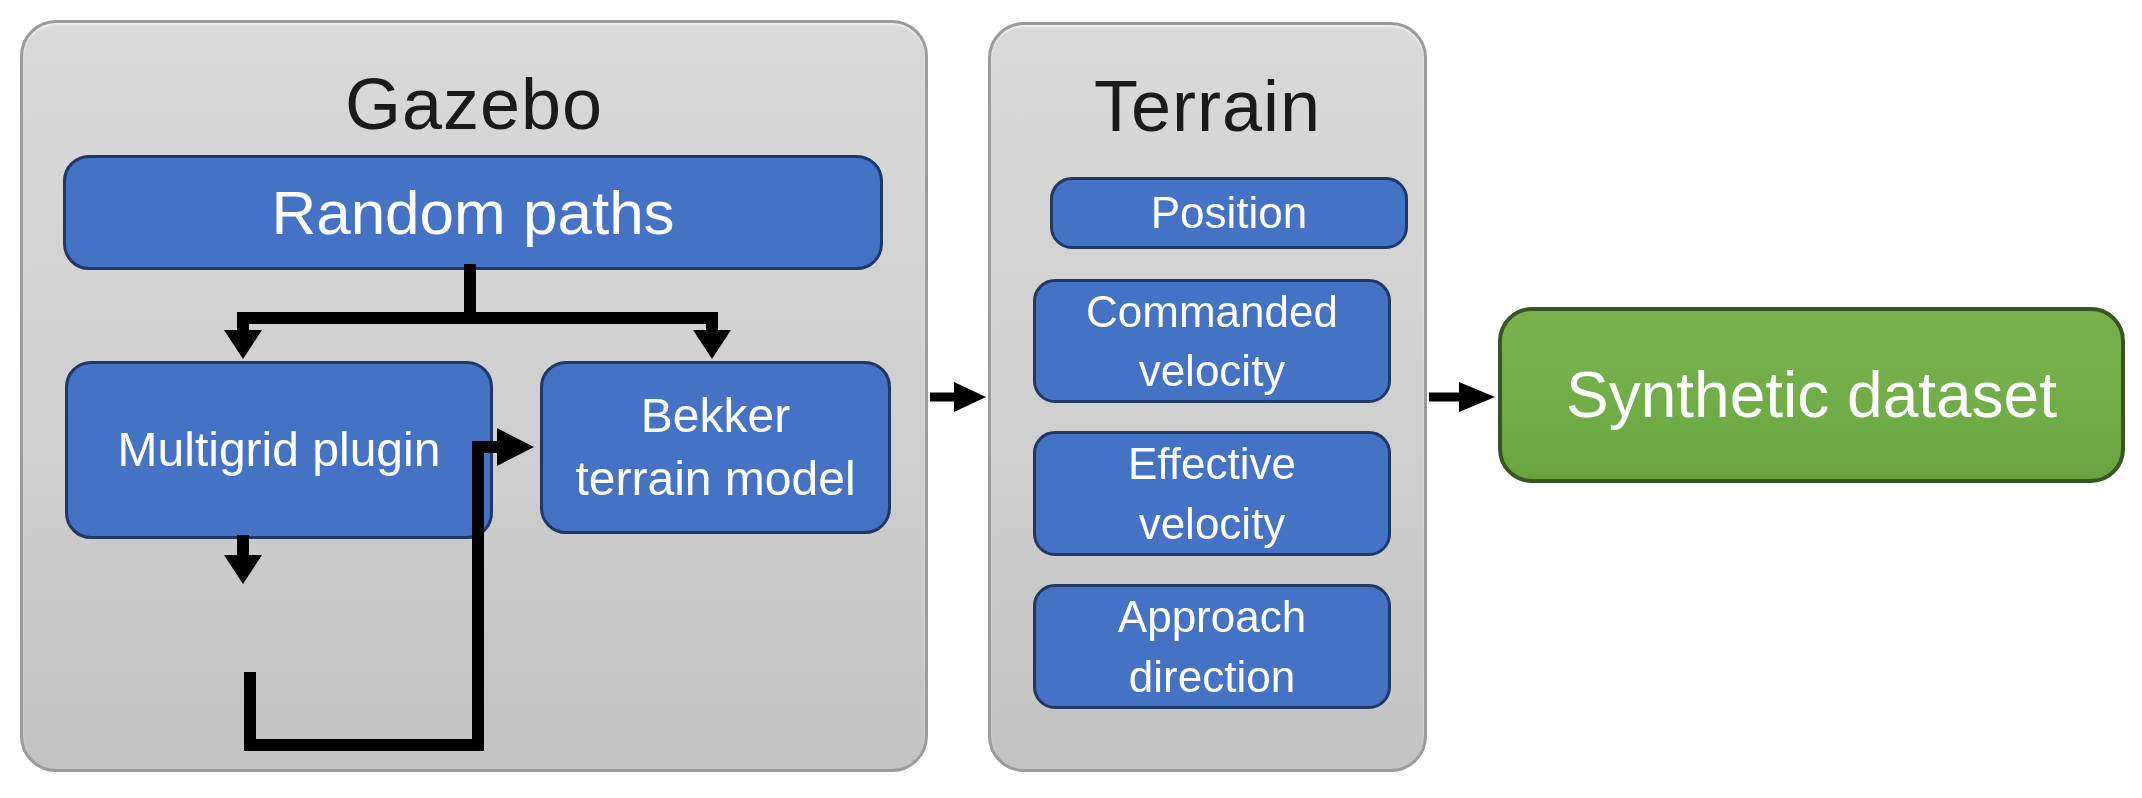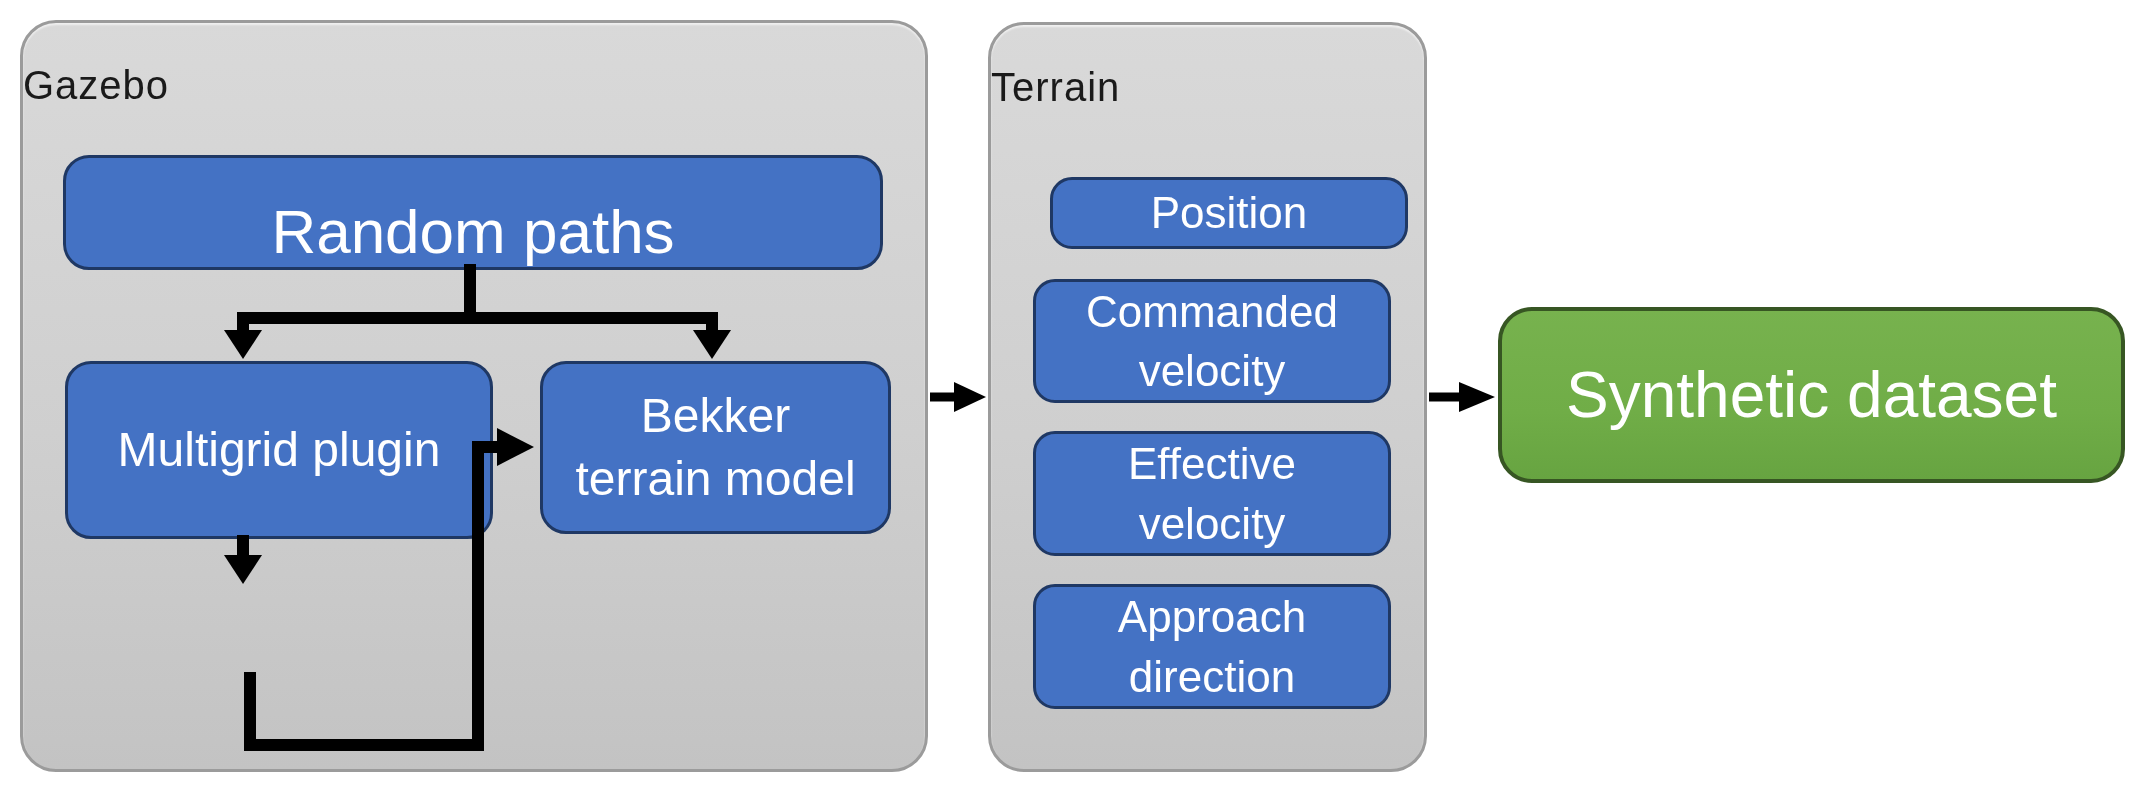--- a/index.html
+++ b/index.html
@@ -17,33 +17,33 @@
   }
   .panel{
     position:absolute; border-radius:36px;
     background:linear-gradient(180deg,#d9d9d9 0%,#cfcfcf 55%,#c3c3c3 100%);
     border:3px solid var(--panel-border);
     box-shadow:inset 0 2px 2px rgba(255,255,255,.6);
     box-sizing:border-box;
   }
   .panel-title{
     position:absolute; left:0; right:0; top:40px;
-    text-align:left; font-size:40px; color:var(--title-black);
+    text-align:center; font-size:72px; color:var(--title-black);
     letter-spacing:1px;
   }
   .node{
     position:absolute; box-sizing:border-box;
     display:flex; align-items:center; justify-content:center;
     text-align:center; color:var(--text-white);
   }
   .blue{
     background:var(--box-blue); border:3px solid var(--box-blue-border);
   }
   .big{ border-radius:26px; }
-  .random{ left:40px; top:132px; width:820px; height:115px; font-size:62px;align-items:flex-end; }
+  .random{ left:40px; top:132px; width:820px; height:115px; font-size:62px; }
   .multigrid{ left:42px; top:338px; width:428px; height:178px; font-size:48px; line-height:1.3; padding:0 40px; }
   .bekker{ left:517px; top:338px; width:351px; height:173px; font-size:48px; line-height:1.3; padding:0 30px; }
   .terrain{
     left:61px; top:567px; width:337px; height:87px; font-size:46px;
     background:var(--terrain-gray); border:3px solid var(--terrain-border);
     border-radius:20px;
   }
   .logitem{
     left:42px; width:358px; border-radius:22px; font-size:44px; line-height:1.35;
     padding:0 20px;

